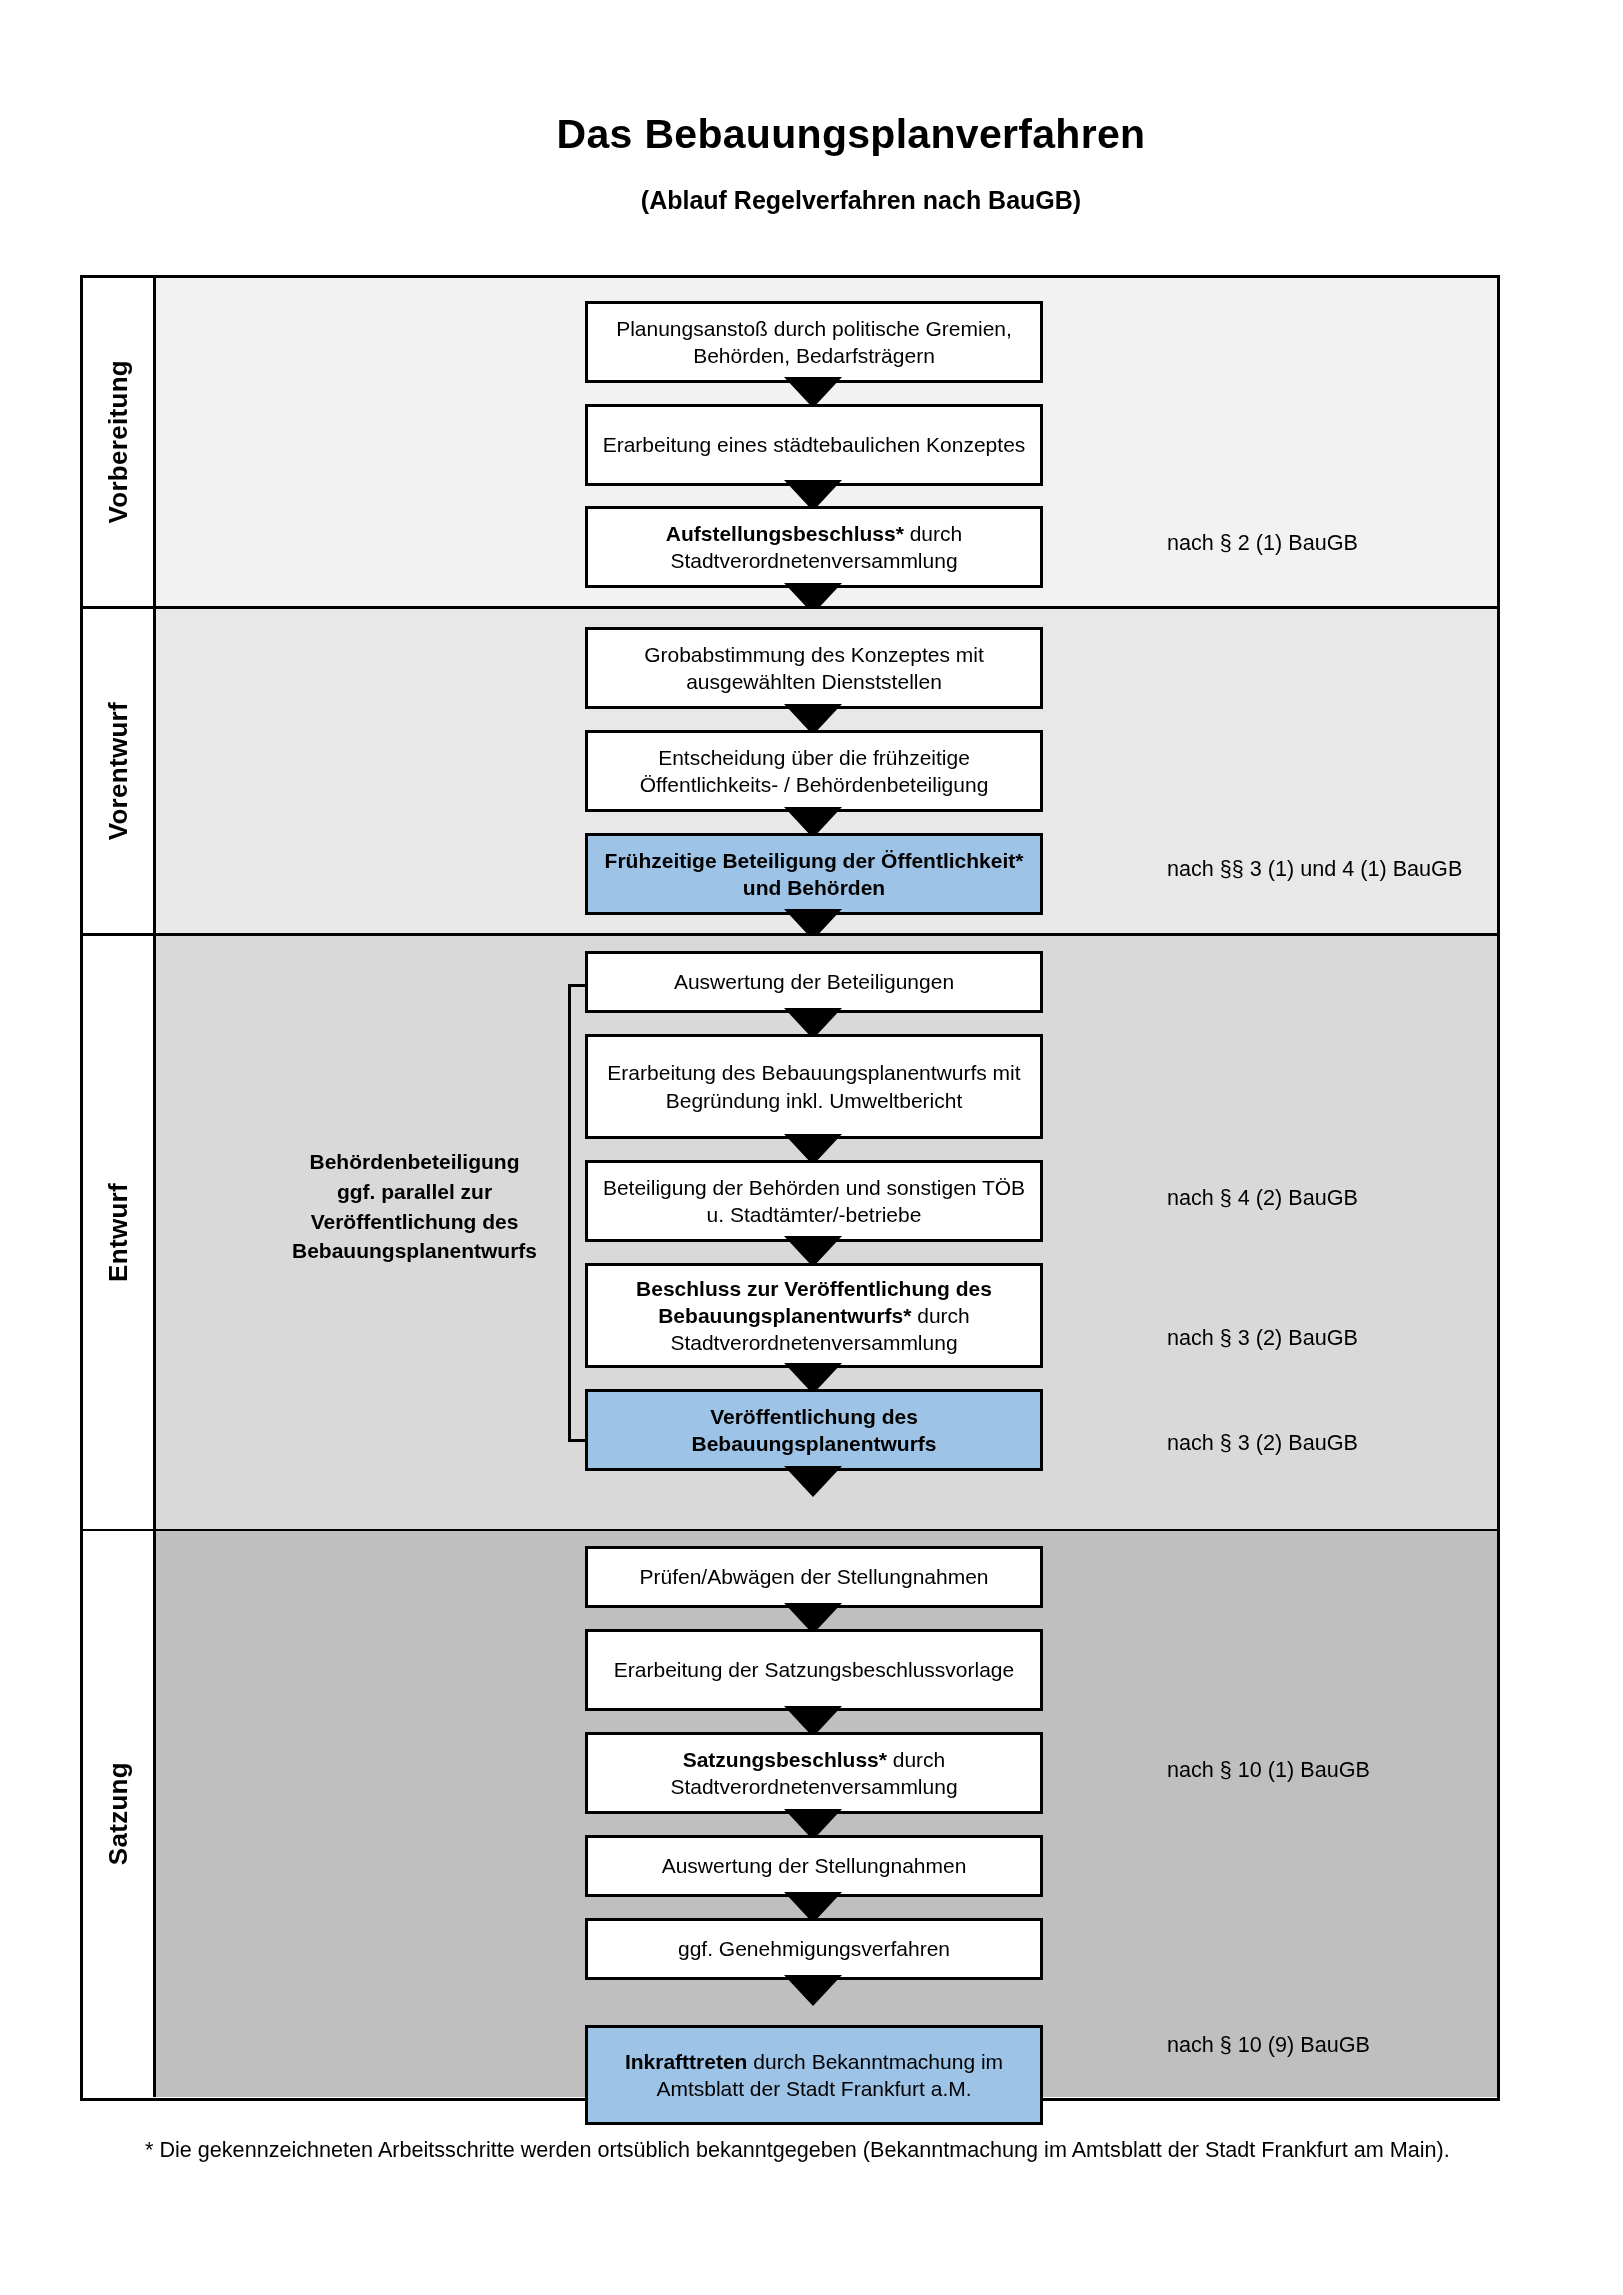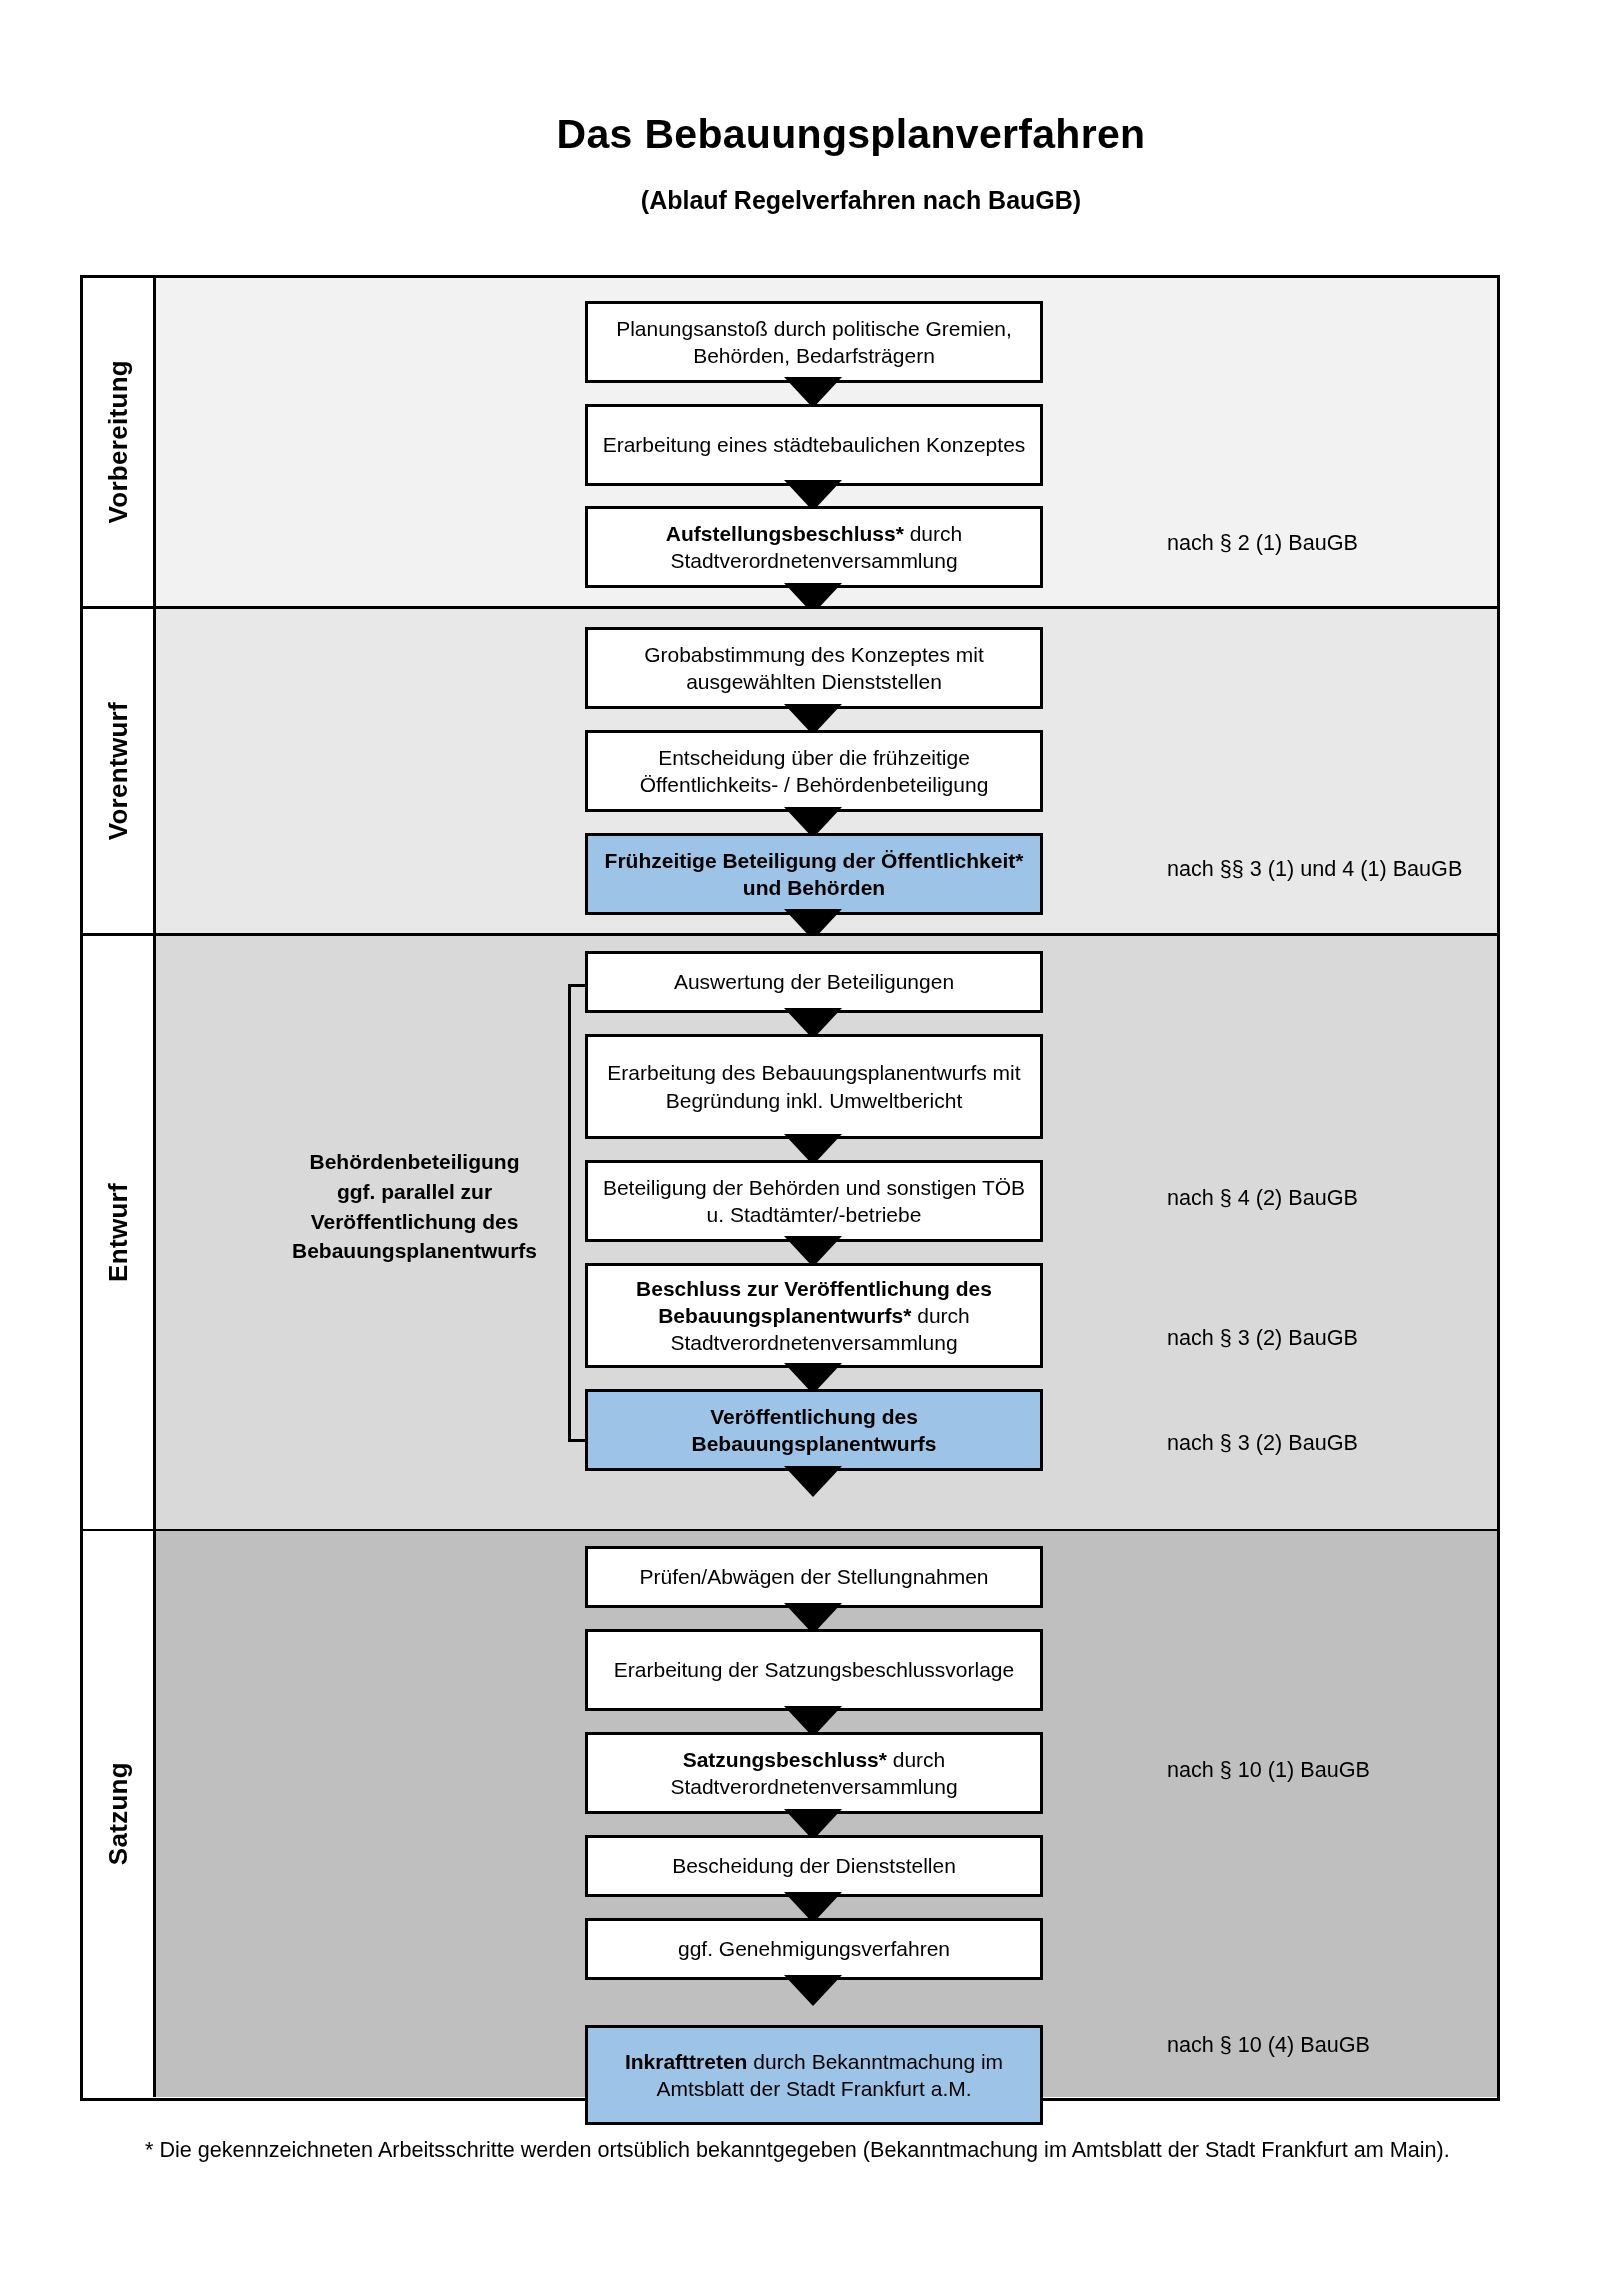--- a/index.html
+++ b/index.html
@@ -279,34 +279,34 @@
         <span>Erarbeitung der Satzungsbeschlussvorlage</span>
       </div>
       <div class="arrow-down" style="left:628px; top:175px;"></div>
 
       <div class="flowbox" style="left:429px; top:201px; width:458px; height:82px;">
         <span><span class="b">Satzungsbeschluss*</span><span> durch Stadtverordnetenversammlung</span></span>
       </div>
       <div class="arrow-down" style="left:628px; top:278px;"></div>
 
       <div class="flowbox" style="left:429px; top:304px; width:458px; height:62px;">
-        <span>Bescheidung der Dienststellen</span>
+        <span>Auswertung der Stellungnahmen</span>
       </div>
       <div class="arrow-down" style="left:628px; top:361px;"></div>
 
       <div class="flowbox" style="left:429px; top:387px; width:458px; height:62px;">
         <span>ggf. Genehmigungsverfahren</span>
       </div>
       <div class="arrow-down" style="left:628px; top:444px;"></div>
 
       <div class="flowbox blue" style="left:429px; top:494px; width:458px; height:100px;">
         <span><span class="b">Inkrafttreten</span><span> durch Bekanntmachung im Amtsblatt der Stadt Frankfurt a.M.</span></span>
       </div>
 
       <div class="law-ref" style="left:1011px; top:226px;">nach § 10 (1) BauGB</div>
-      <div class="law-ref" style="left:1011px; top:501px;">nach § 10 (4) BauGB</div>
+      <div class="law-ref" style="left:1011px; top:501px;">nach § 10 (9) BauGB</div>
     </div>
   </div>
 
 </div>
 
 <div class="footnote">* Die gekennzeichneten Arbeitsschritte werden ortsüblich bekanntgegeben (Bekanntmachung im Amtsblatt  der Stadt Frankfurt am Main).</div>
 
 
 </body></html>

